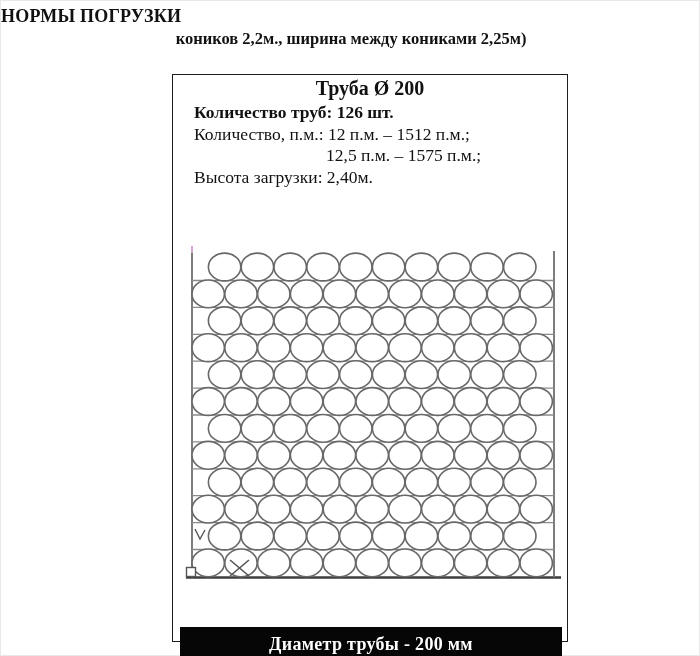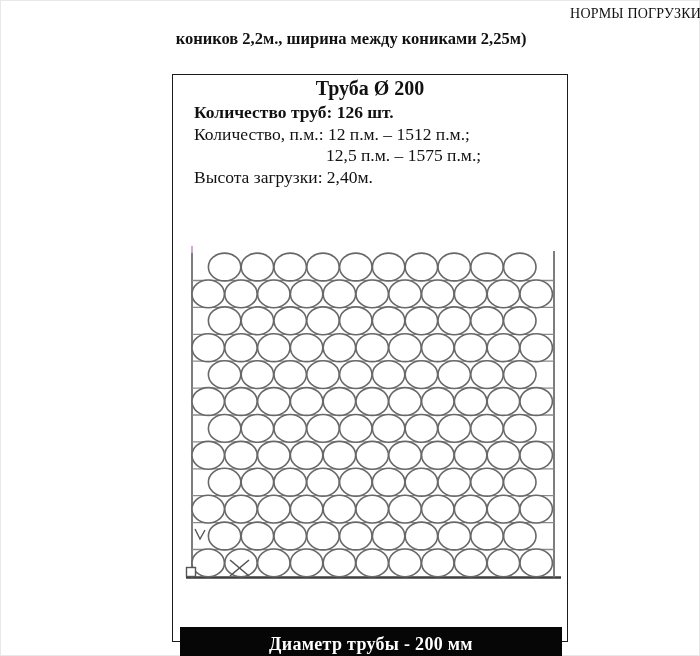--- a/index.html
+++ b/index.html
@@ -8,21 +8,21 @@
     background:#ffffff;
     font-family:"Liberation Serif","DejaVu Serif",serif;
     color:#111;
     position:relative;
     overflow:hidden;
   }
   .page{position:absolute;inset:0;background:#fff;border:1px solid #e8e8e8;box-sizing:border-box;}
 
   .doc-title{
     position:absolute;top:5px;left:0;width:700px;
-    text-align:right;font-weight:normal;font-size:14px;letter-spacing:.2px;
+    text-align:left;font-weight:bold;font-size:18px;letter-spacing:.2px;
   }
   .doc-subtitle{
     position:absolute;top:27px;left:0;width:700px;
     text-align:center;font-weight:bold;font-size:16.5px;line-height:21px;
   }
 
   .card{
     position:absolute;left:171px;top:73px;width:396px;height:568px;
     border:1px solid #1c1c1c;background:#fff;box-sizing:border-box;
   }

